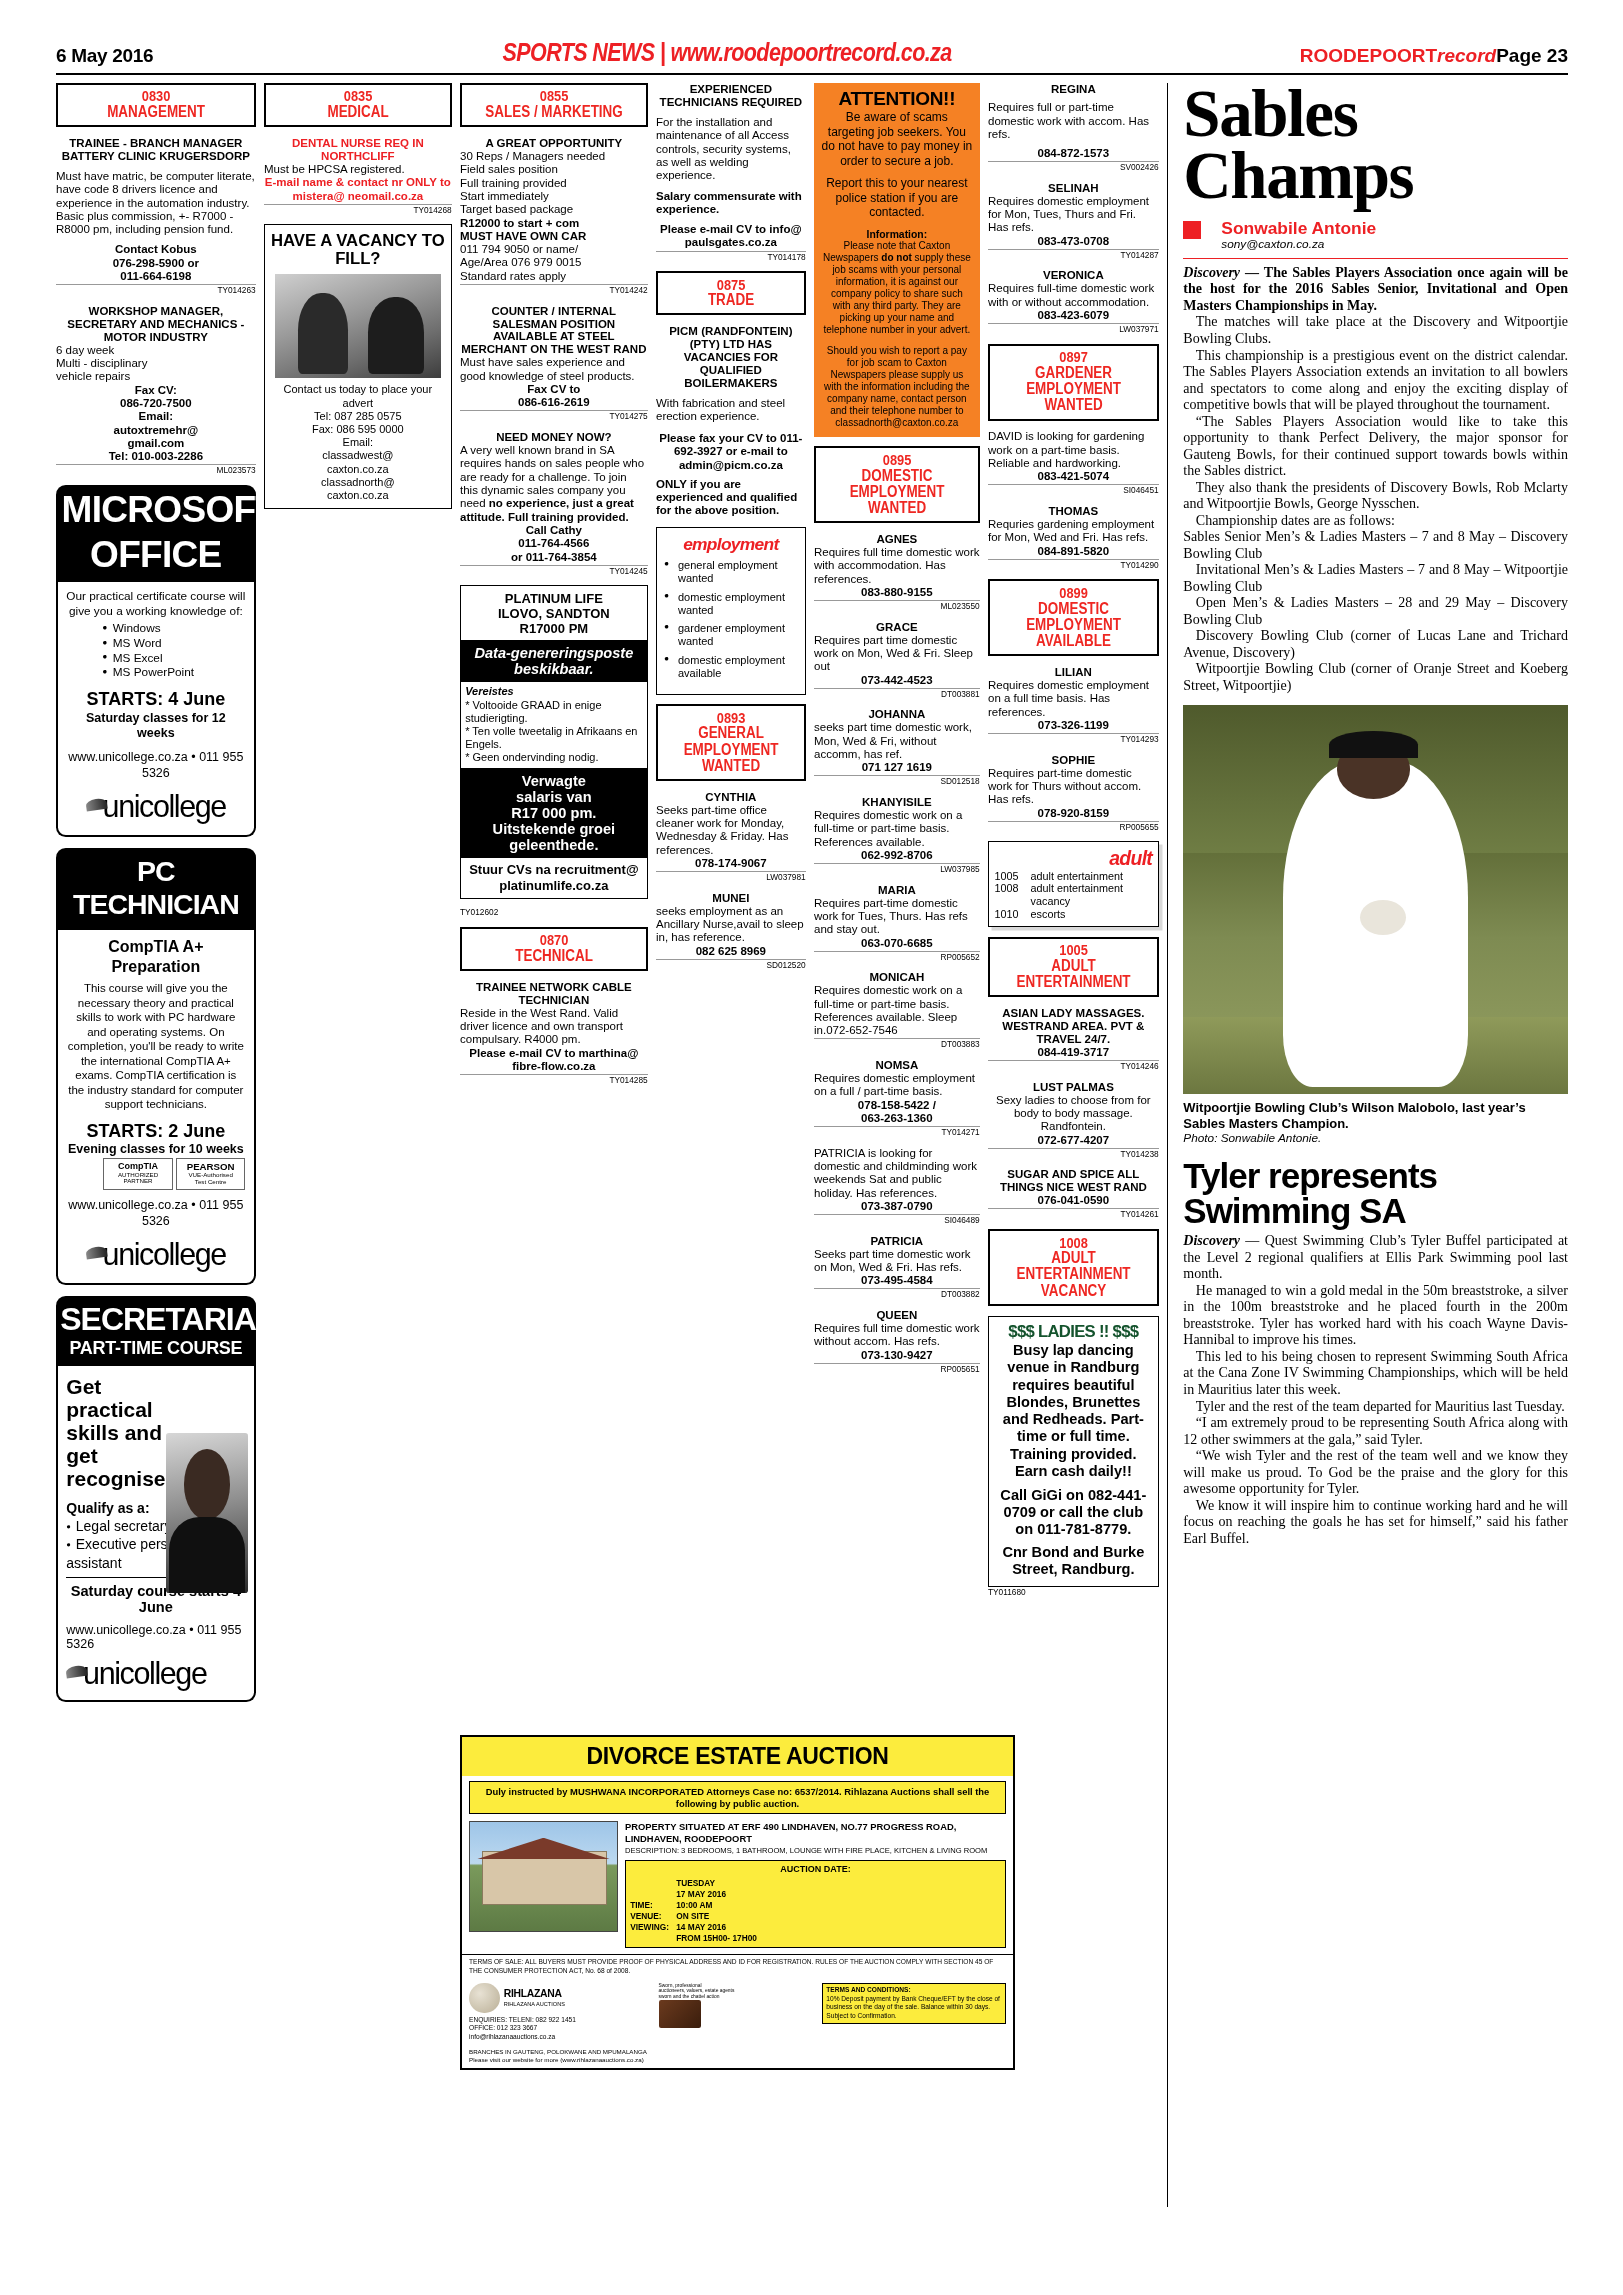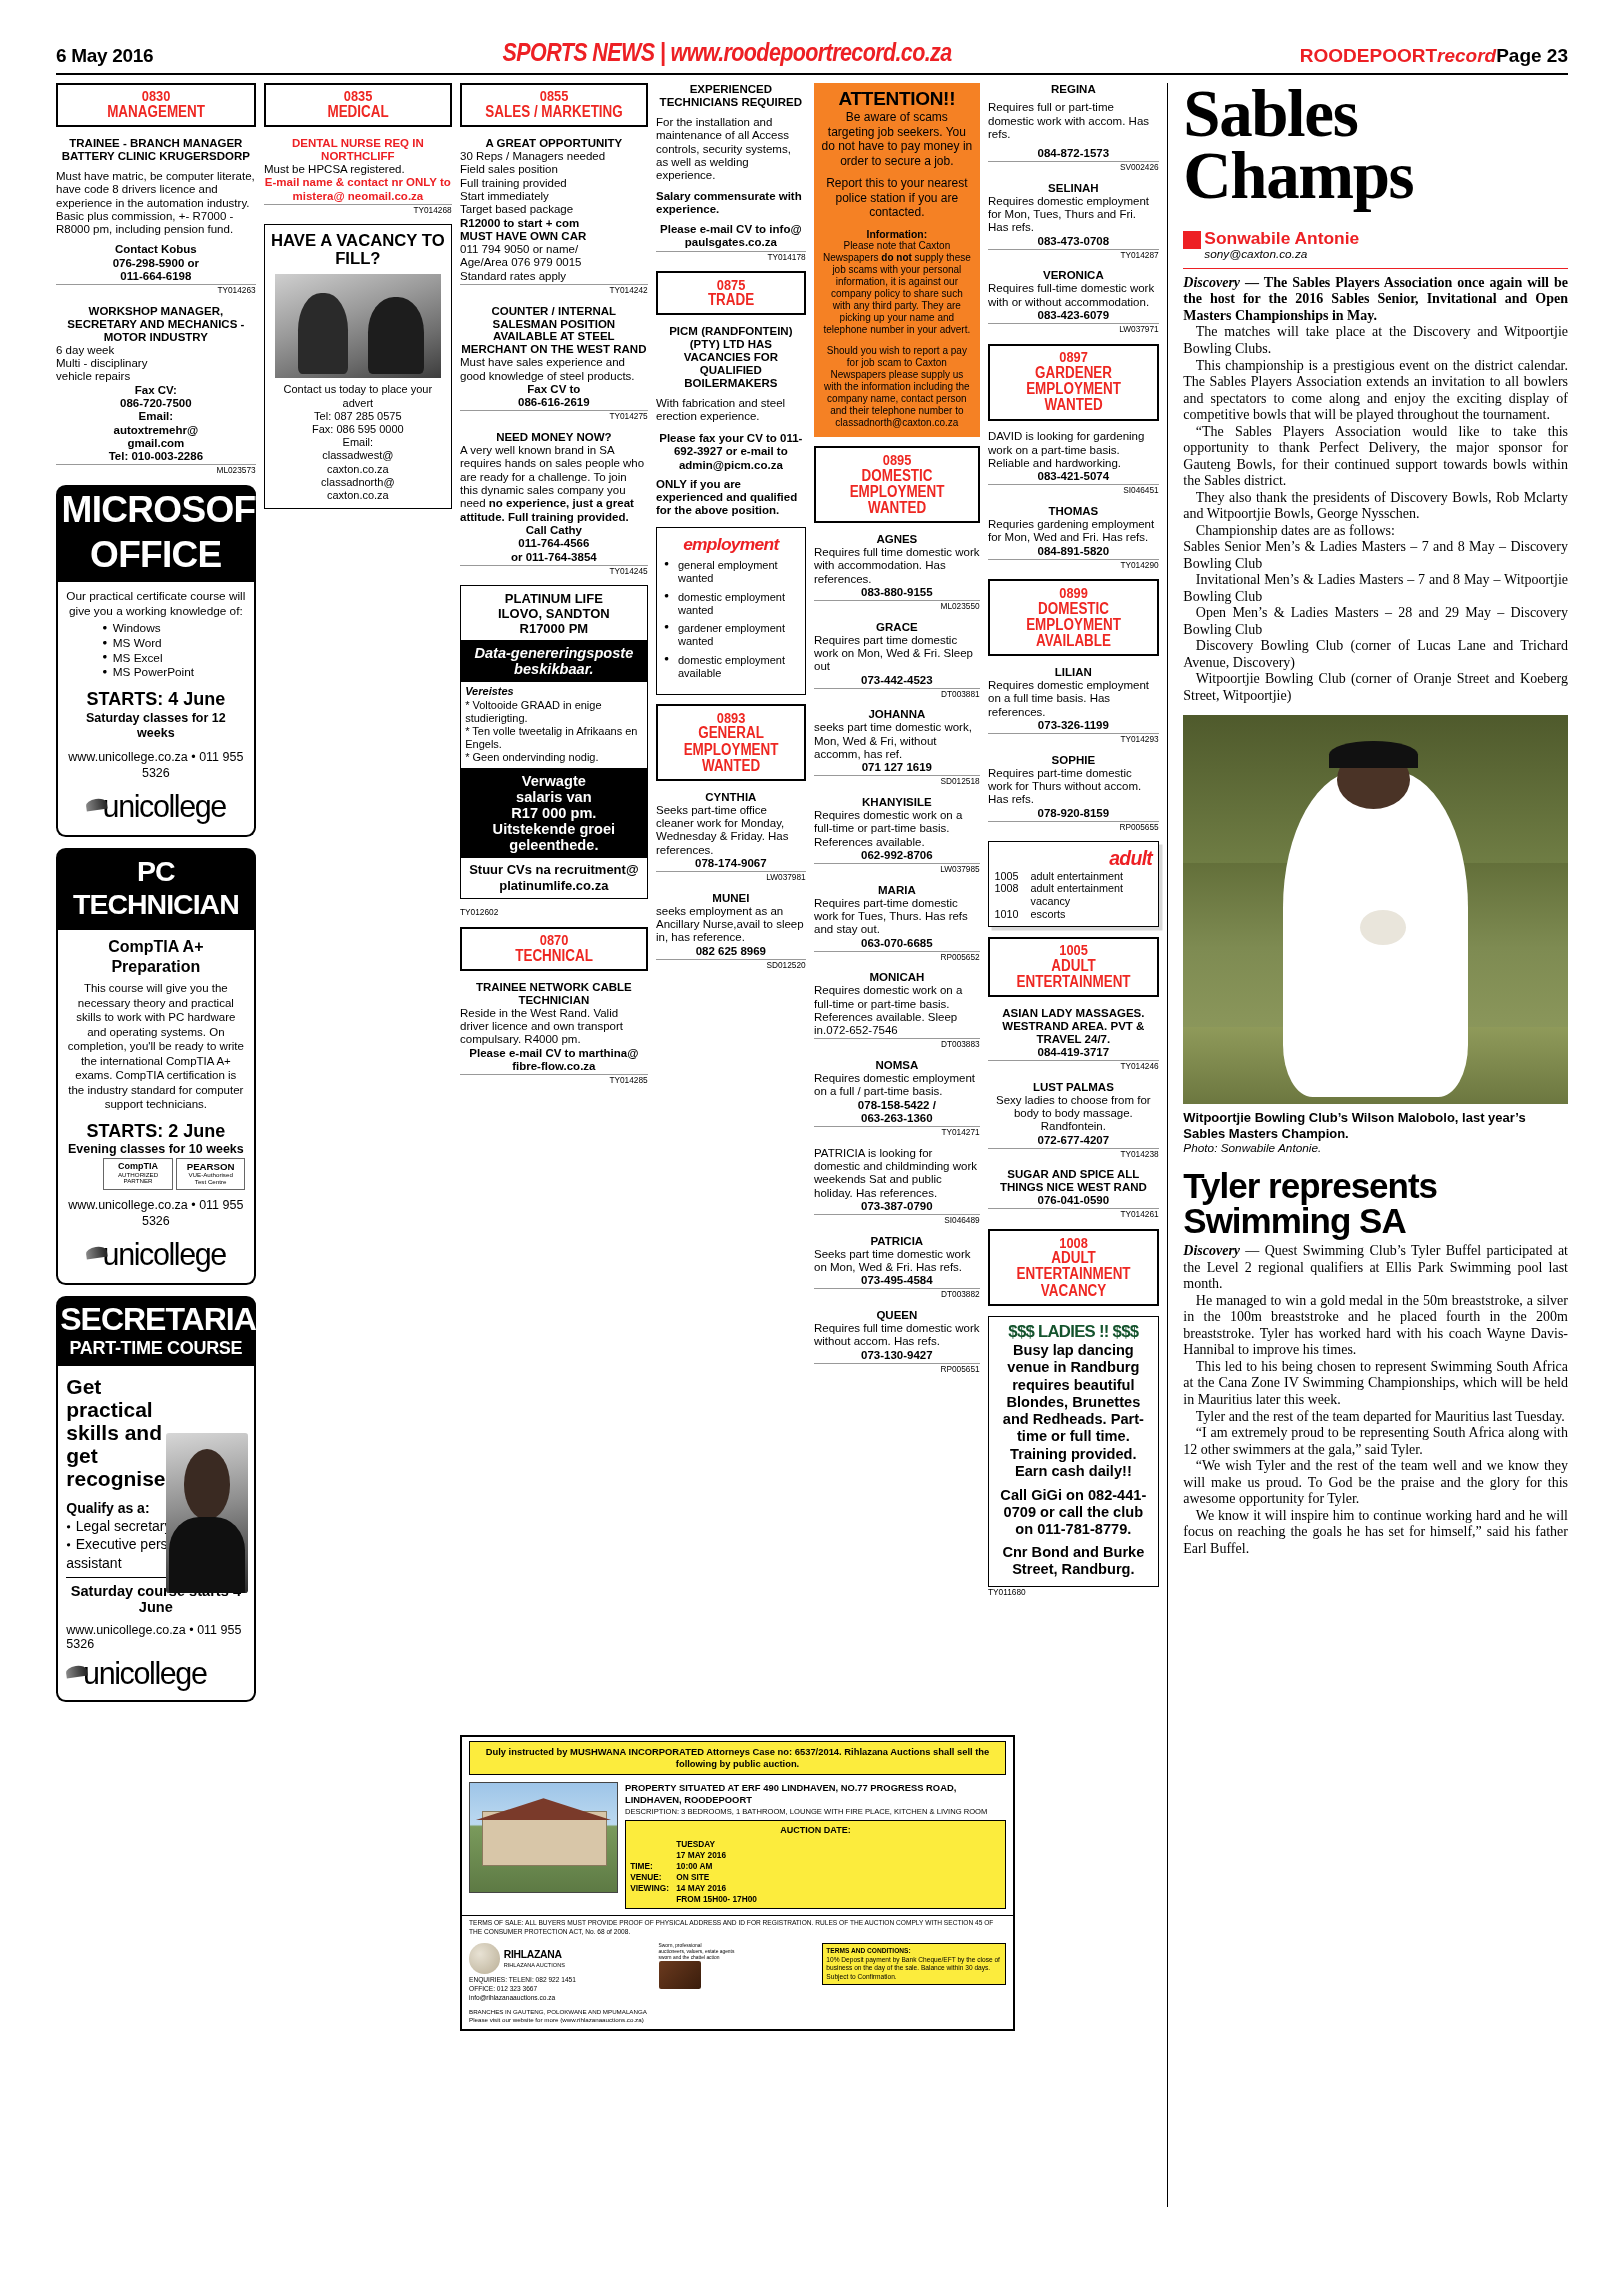--- a/index.html
+++ b/index.html
@@ -193,21 +193,21 @@
   .rih small { display:block; font-size:5.6px; font-weight:normal; letter-spacing:0;}
   .seal { width:30.5px;height:30.5px;border-radius:50%;
           background:radial-gradient(circle at 35% 35%,#e8e2d4,#b9ae95);display:inline-block;}
   .chock { width:42px;height:28px;background:linear-gradient(135deg,#6b3a1e,#3a1d0c);
            display:inline-block;border-radius:2.1px;}
   .auction-foot { font-size:6.2px; padding:2.1px 7px 4.2px; line-height:1.3;}
 
   
   .head1 { font-family:"Liberation Serif", serif; font-weight:bold; font-size:67px;
            line-height:0.92; letter-spacing:-1.4px; margin:0 0 7px; }
-  .byline { display:flex; align-items:flex-start; gap:3px; margin-top:23px;}
+  .byline { display:flex; align-items:flex-start; gap:20px; margin-top:13px;}
   .byline .sq { width:18px; height:18px; background:#ed2024; flex:none; margin-top:2.1px;}
   .byline .nm { color:#ed2024; font-weight:bold; font-size:17.4px; line-height:1.05;}
   .byline .em { font-style:italic; font-size:11.8px; line-height:1.3; }
   .red-rule { border-top:1.4px solid #ed2024; margin:5.6px 0 5.6px; }
   .artbody { font-family:"Liberation Serif", serif; font-size:14px; line-height:1.18;
              text-align:justify; }
   .artbody p { margin:0; text-indent: 12.5px; }
   .artbody p.lead { text-indent:0; font-weight:bold; }
   .artbody p.lead i { font-weight:bold; font-style:italic; }
   .artbody p.noind { text-indent:0; }
@@ -740,20 +740,21 @@
         <p>This led to his being chosen to represent Swimming South Africa at the Cana Zone IV Swimming Championships, which will be held in Mauritius later this week.</p>
         <p>Tyler and the rest of the team departed for Mauritius last Tuesday.</p>
         <p>“I am extremely proud to be representing South Africa along with 12 other swimmers at the gala,” said Tyler.</p>
         <p>“We wish Tyler and the rest of the team well and we know they will make us proud. To God be the praise and the glory for this awesome opportunity for Tyler.</p>
         <p>We know it will inspire him to continue working hard and he will focus on reaching the goals he has set for himself,” said his father Earl Buffel.</p>
       </div>
     </div>
   </div>
 
   <div class="auction" style="position:absolute; left:460px; top:1728px; width:555px; background:#fff;">
+    <div class="auction-hd">DIVORCE ESTATE AUCTION</div>
     <div class="auction-sub">Duly instructed by MUSHWANA INCORPORATED Attorneys Case no: 6537/2014. Rihlazana Auctions shall sell the following by public auction.</div>
     <div class="auction-body">
       <div class="auction-photo"></div>
       <div class="auction-right">
         <div class="ttl">PROPERTY SITUATED AT ERF 490 LINDHAVEN, NO.77 PROGRESS ROAD, LINDHAVEN, ROODEPOORT</div>
         <div class="auction-det">DESCRIPTION: 3 BEDROOMS, 1 BATHROOM, LOUNGE WITH FIRE PLACE, KITCHEN &amp; LIVING ROOM</div>
         <div class="auction-table">
           <div class="hd">AUCTION DATE:</div>
           <table>
             <tbody>

